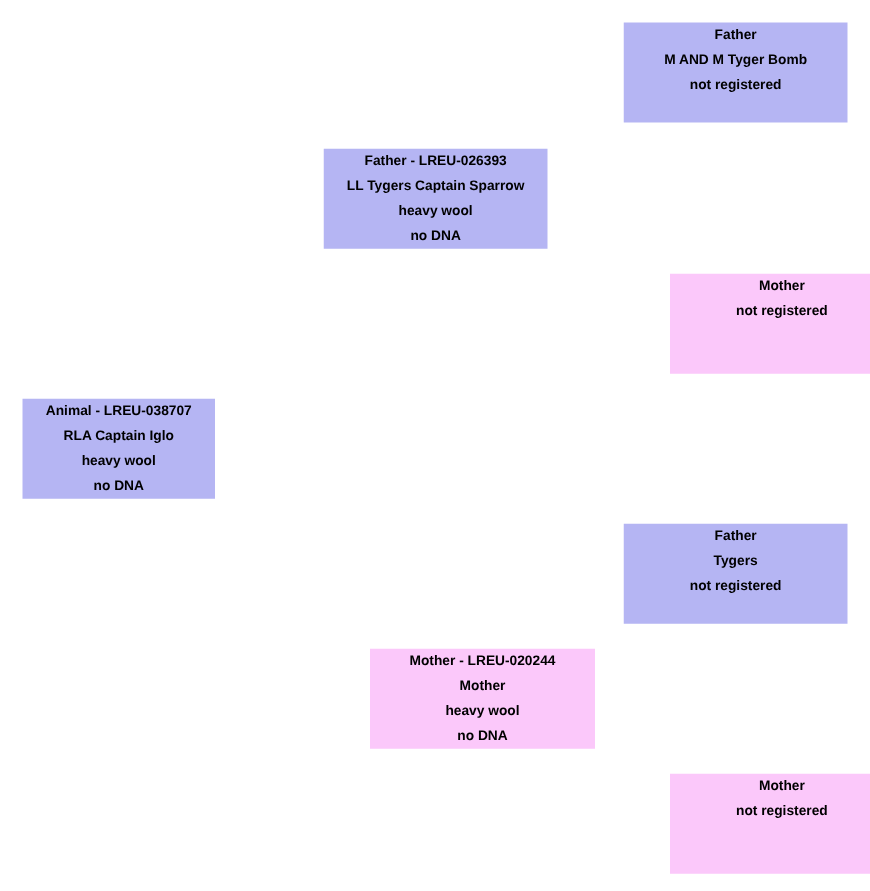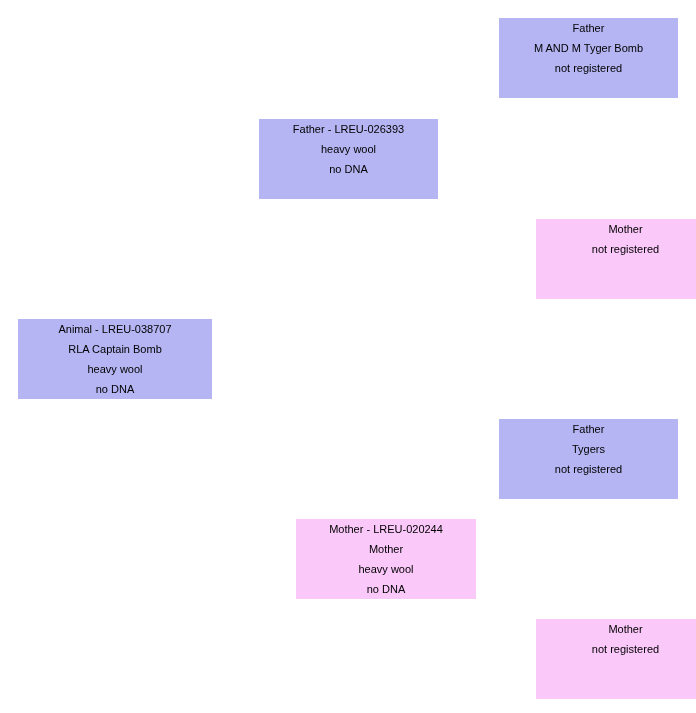--- a/index.html
+++ b/index.html
@@ -26,46 +26,48 @@
     height: 80px;
     text-align: center;
     overflow: hidden;
   }
   .node.male   { background: var(--male); }
   .node.female { background: var(--female); margin-left: 37px; }
   .node .row {
     line-height: 20px;
     height: 20px;
     white-space: nowrap;
+    font-weight: bold;
   }
-  .node .name { font-weight: normal; }
+  .node .name { font-weight: bold; }
 
   
-  .pos-animal { left: 18px;  top: 319px; width: 194px; }
+  .pos-animal { left: 18px;  top: 319px; width: 154px; }
   .pos-father { left: 259px; top: 119px; width: 179px; }
   .pos-mother { left: 259px; top: 519px; width: 180px; }
   .pos-pgf    { left: 499px; top: 18px;  width: 179px; }
   .pos-pgm    { left: 499px; top: 219px; width: 179px; }
   .pos-mgf    { left: 499px; top: 419px; width: 179px; }
   .pos-mgm    { left: 499px; top: 619px; width: 179px; }
 </style>
 </head>
 <body>
 
 <div class="canvas">
 
   <div class="node male pos-animal">
     <div class="row label">Animal - LREU-038707</div>
-    <div class="row name">RLA Captain Bomb</div>
+    <div class="row name">RLA Captain Iglo</div>
     <div class="row">heavy wool</div>
     <div class="row">no DNA</div>
   </div>
 
   <div class="node male pos-father">
     <div class="row label">Father - LREU-026393</div>
+    <div class="row name">LL Tygers Captain Sparrow</div>
     <div class="row">heavy wool</div>
     <div class="row">no DNA</div>
   </div>
 
   <div class="node female pos-mother">
     <div class="row label">Mother - LREU-020244</div>
     <div class="row name">Mother</div>
     <div class="row">heavy wool</div>
     <div class="row">no DNA</div>
   </div>

